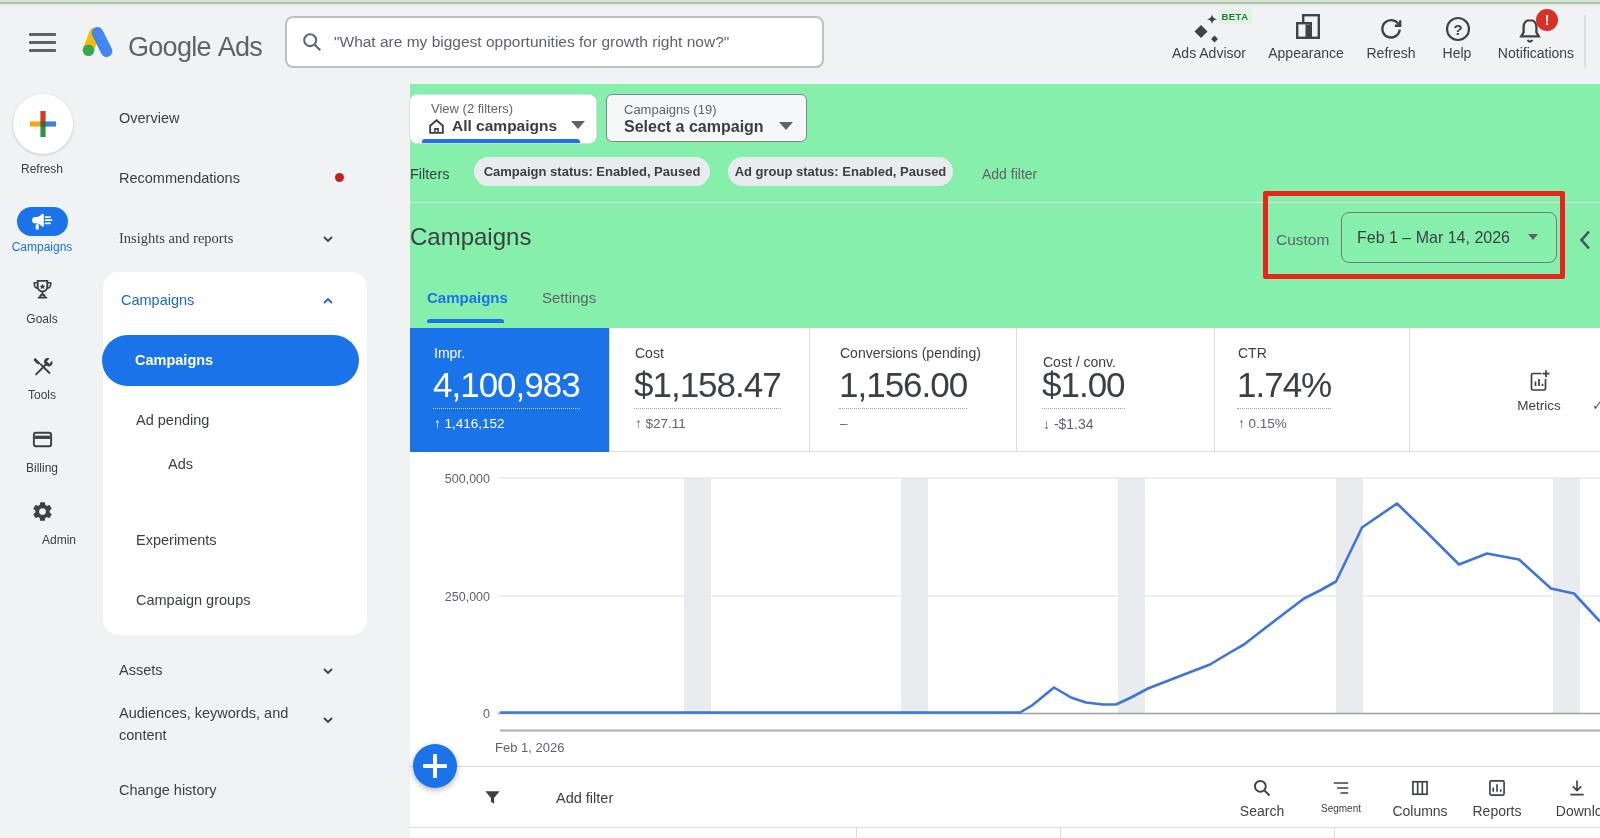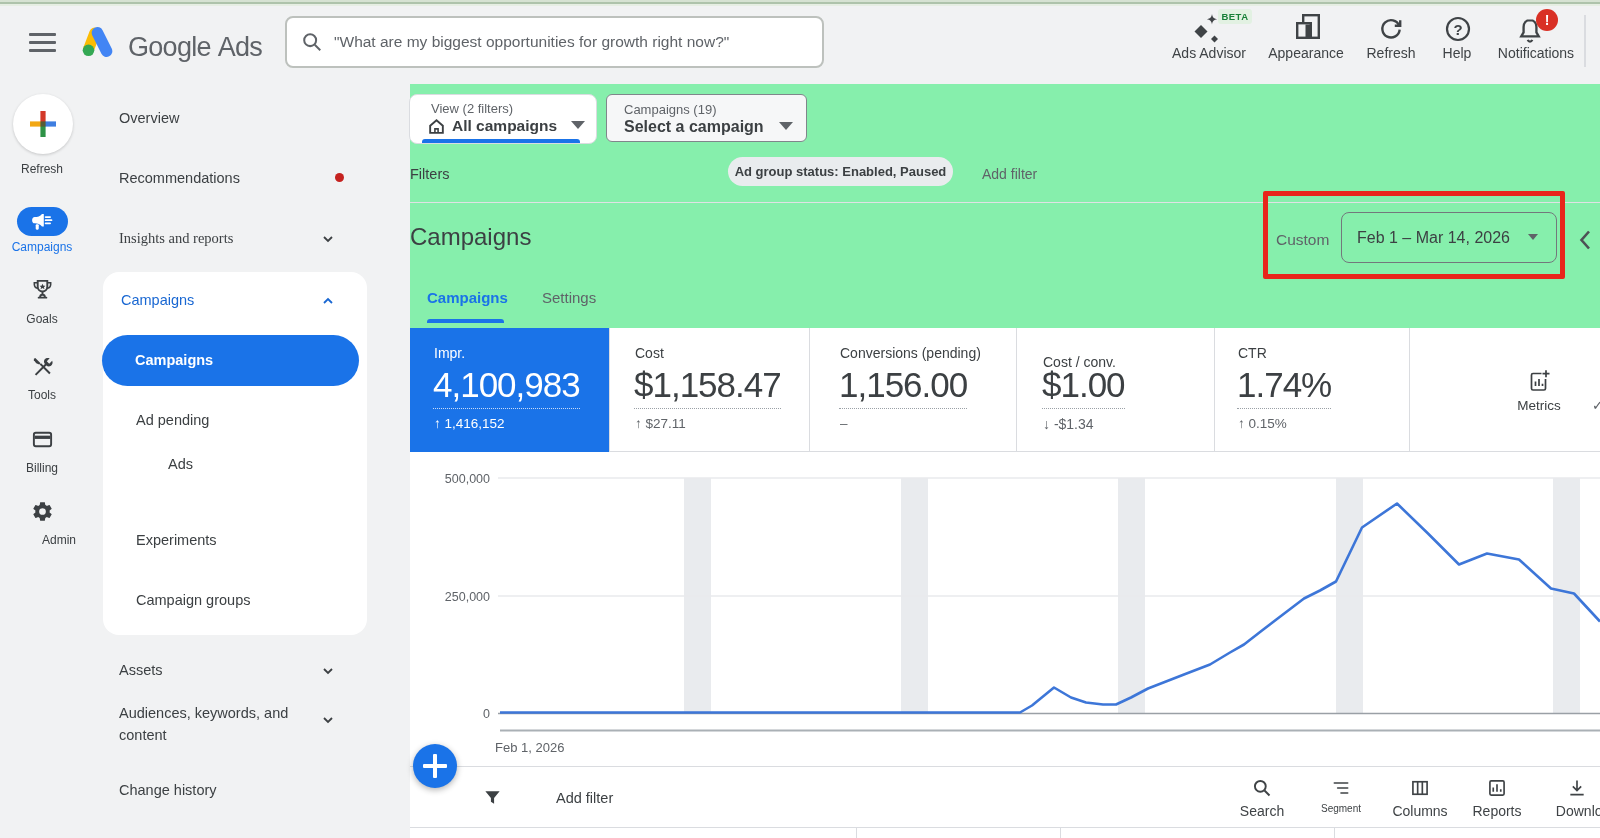--- a/index.html
+++ b/index.html
@@ -188,20 +188,21 @@
       <div class="abs" style="left:12px; top:44px; width:158px; height:5px; background:#1a73e8; border-radius:3px 3px 0 0;"></div>
     </div>
 
     <div class="abs" style="left:196px; top:10px; width:201px; height:48px; background:#f6f7f8; border:1px solid #80868b; border-radius:6px;">
       <div class="abs" style="left:17px; top:7px; font-size:13px; color:#5f6368;">Campaigns (19)</div>
       <div class="abs" style="left:17px; top:23px; font-size:16px; font-weight:bold; color:#3c4043;">Select a campaign</div>
       <div class="abs" style="left:172px; top:27px; width:0; height:0; border-left:7px solid transparent; border-right:7px solid transparent; border-top:8px solid #5f6368;"></div>
     </div>
 
     <div class="abs" style="left:0; top:82px; font-size:14.5px; color:#3c4043;">Filters</div>
+    <div class="abs" style="left:64px; top:73px; width:236px; height:29px; background:#e9ecee; border-radius:15px; text-align:center; line-height:29px; font-size:13px; font-weight:bold; color:#3c4043; white-space:nowrap;">Campaign status: Enabled, Paused</div>
     <div class="abs" style="left:318px; top:73px; width:225px; height:29px; background:#e9ecee; border-radius:15px; text-align:center; line-height:29px; font-size:13px; font-weight:bold; color:#3c4043; white-space:nowrap;">Ad group status: Enabled, Paused</div>
     <div class="abs" style="left:572px; top:82px; font-size:14px; color:#5f6368;">Add filter</div>
 
     <div class="abs" style="left:0; top:118px; width:1190px; height:1px; background:#e0e2e5;"></div>
     <div class="abs" style="left:0; top:139px; font-size:24px; color:#3c4043;">Campaigns</div>
     <div class="abs" style="left:866px; top:147px; font-size:15.5px; color:#5f6368;">Custom</div>
     <div class="abs" style="left:931px; top:128px; width:216px; height:51px; border:1.5px solid #73787c; border-radius:8px;">
       <div class="abs" style="left:15px; top:16px; font-size:16px; color:#3c4043;">Feb 1 – Mar 14, 2026</div>
       <div class="abs" style="left:186px; top:21px; width:0; height:0; border-left:5.5px solid transparent; border-right:5.5px solid transparent; border-top:6.5px solid #5f6368;"></div>
     </div>

